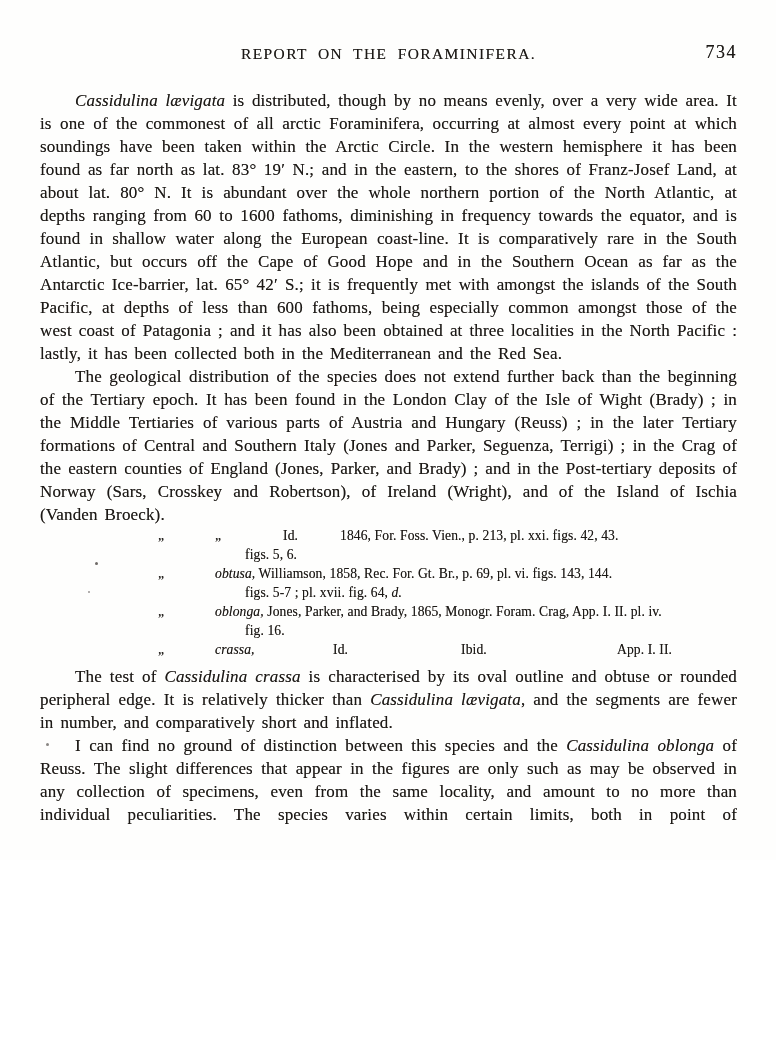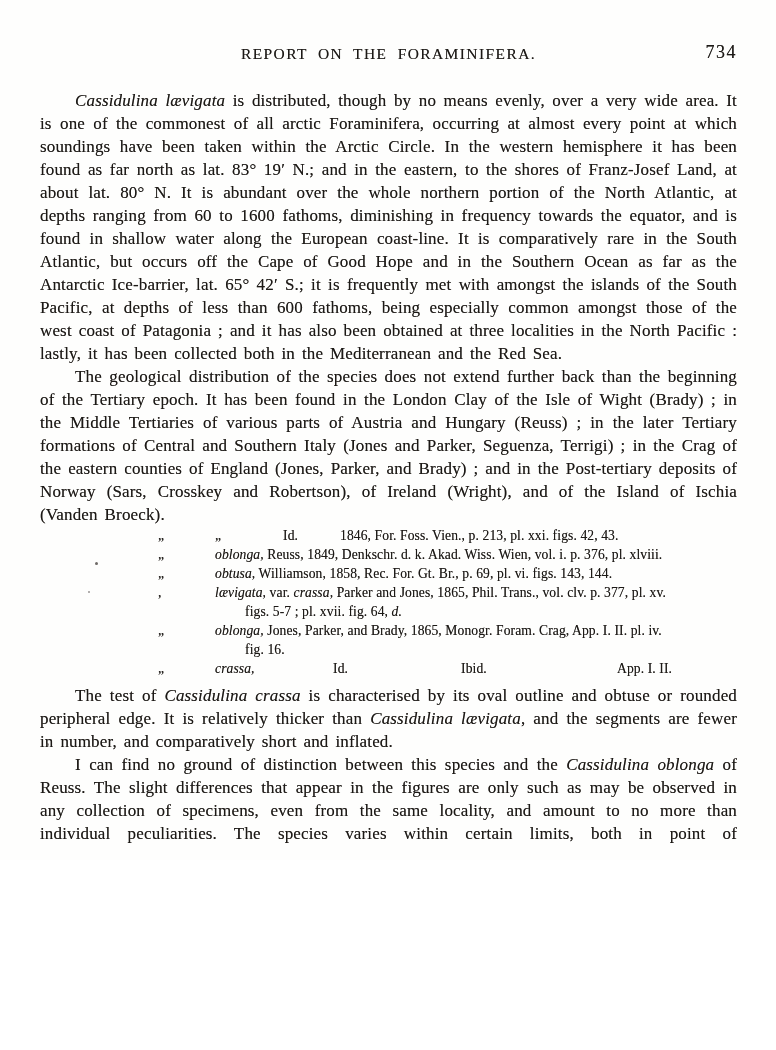--- a/index.html
+++ b/index.html
@@ -107,23 +107,22 @@
 
   <div class="body-text">
 
     <p class="para"><em>Cassidulina lævigata</em><span> is distributed, though by no means evenly, over a very wide area. It is one of the commonest of all arctic Foraminifera, occurring at almost every point at which soundings have been taken within the Arctic Circle. In the western hemisphere it has been found as far north as lat. 83° 19′ N.; and in the eastern, to the shores of Franz-Josef Land, at about lat. 80° N. It is abundant over the whole northern portion of the North Atlantic, at depths ranging from 60 to 1600 fathoms, diminishing in frequency towards the equator, and is found in shallow water along the European coast-line. It is comparatively rare in the South Atlantic, but occurs off the Cape of Good Hope and in the Southern Ocean as far as the Antarctic Ice-barrier, lat. 65° 42′ S.; it is frequently met with amongst the islands of the South Pacific, at depths of less than 600 fathoms, being especially common amongst those of the west coast of Patagonia ; and it has also been obtained at three localities in the North Pacific : lastly, it has been collected both in the Mediterranean and the Red Sea.</span></p>
 
     <p class="para"><span>The geological distribution of the species does not extend further back than the beginning of the Tertiary epoch. It has been found in the London Clay of the Isle of Wight (Brady) ; in the Middle Tertiaries of various parts of Austria and Hungary (Reuss) ; in the later Tertiary formations of Central and Southern Italy (Jones and Parker, Seguenza, Terrigi) ; in the Crag of the eastern counties of England (Jones, Parker, and Brady) ; and in the Post-tertiary deposits of Norway (Sars, Crosskey and Robertson), of Ireland (Wright), and of the Island of Ischia (Vanden Broeck).</span></p>
 
 
     <div class="synonymy">
         <div class="syn-line syn-entry"><span class="cell r-ditto-a">„</span><span class="cell r-ditto-b">„</span><span class="cell r-id-gap">Id.</span><span>1846, For. Foss. Vien., p. 213, pl. xxi. figs. 42, 43.</span></div>
-        <div class="syn-line syn-entry"><span class="cell r-ditto">„</span><em>oblonga,</em><span> Reuss, 1849, Denkschr. d. k. Akad. Wiss. Wien, vol. i. p. 376, pl. xlviii.</span></div>
+        <div class="syn-line syn-cont"><span>figs. 5, 6.</span></div>
         <div class="syn-line syn-entry"><span class="cell r-ditto">„</span><em>obtusa,</em><span> Williamson, 1858, Rec. For. Gt. Br., p. 69, pl. vi. figs. 143, 144.</span></div>
-        <div class="syn-line syn-entry"><span class="cell r-ditto">,</span><em>lævigata,</em><span> var. </span><em>crassa,</em><span> Parker and Jones, 1865, Phil. Trans., vol. clv. p. 377, pl. xv.</span></div>
         <div class="syn-line syn-cont"><span>figs. 5-7 ; pl. xvii. fig. 64, </span><em>d.</em></div>
         <div class="syn-line syn-entry"><span class="cell r-ditto">„</span><em>oblonga,</em><span> Jones, Parker, and Brady, 1865, Monogr. Foram. Crag, App. I. II. pl. iv.</span></div>
         <div class="syn-line syn-cont"><span>fig. 16.</span></div>
         <div class="syn-line syn-entry"><span class="cell r-ditto">„</span><em class="cell r-species-col">crassa,</em><span class="cell r-id-col">Id.</span><span class="cell r-ibid-col">Ibid.</span><span>App. I. II.</span></div>
       </div>
 
     <p class="para para-after-syn"><span>The test of </span><em>Cassidulina crassa</em><span> is characterised by its oval outline and obtuse or rounded peripheral edge. It is relatively thicker than </span><em>Cassidulina lævigata</em><span>, and the segments are fewer in number, and comparatively short and inflated.</span></p>
 
     <p class="para para-last"><span>I can find no ground of distinction between this species and the </span><em>Cassidulina oblonga</em><span> of Reuss. The slight differences that appear in the figures are only such as may be observed in any collection of specimens, even from the same locality, and amount to no more than individual peculiarities. The species varies within certain limits, both in point of</span></p>
 

